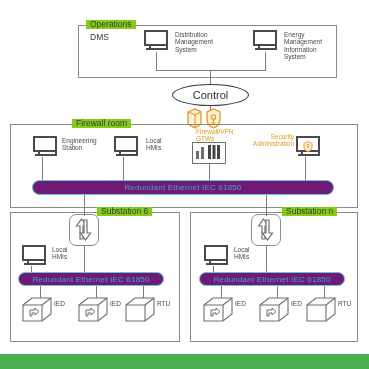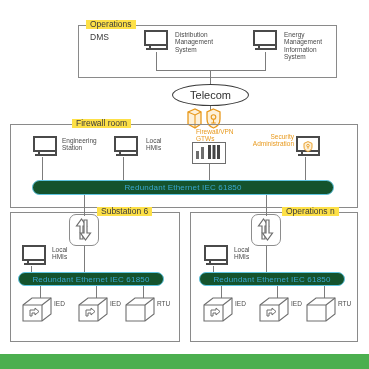--- a/index.html
+++ b/index.html
@@ -1,21 +1,21 @@
 <!DOCTYPE html>
 <html><head>
 <meta charset="utf-8">
 <style>
   html,body{margin:0;padding:0;background:#ffffff;}
   body{width:369px;height:369px;position:relative;overflow:hidden;
        font-family:"Liberation Sans","DejaVu Sans",sans-serif;color:#3a3a3a;}
 
   
   .frame{position:absolute;border:1px solid #8a8a8a;box-sizing:border-box;background:transparent;}
-  .frame-label{position:absolute;background:#fde047;padding:0 4px;font-size:8.5px;color:#3a3a3a;white-space:nowrap;line-height:9px;}
+  .frame-label{position:absolute;background:#84cc16;padding:0 4px;font-size:8.5px;color:#3a3a3a;white-space:nowrap;line-height:9px;}
   .frame-sublabel{position:absolute;font-size:8.5px;color:#3a3a3a;line-height:9px;white-space:nowrap;}
 
   
   .ln{position:absolute;background:#7c7c7c;}
   .lnv{width:1px;}
   .lnh{height:1px;}
 
   
   .monitor{position:absolute;width:26px;height:24px;}
   .monitor .scr{position:absolute;left:0;top:0;width:24px;height:16px;
@@ -28,21 +28,21 @@
   .monitor .shield-in{position:absolute;left:7px;top:2px;width:10px;height:11px;}
 
   
   .devbox{position:absolute;width:30px;height:26px;}
 
   
   .lbl{position:absolute;font-size:6.5px;line-height:7.4px;color:#4a4a4a;white-space:pre-line;}
   .lbl-or{color:#e8991c;}
 
   
-  .bus{position:absolute;border:1.3px solid #5ec4e0;border-radius:9px;background:#14532d;
+  .bus{position:absolute;border:1.3px solid #5ec4e0;border-radius:9px;background:#701a75;
        display:flex;align-items:center;justify-content:center;box-sizing:border-box;}
   .bus span{font-size:8px;color:#3aa7cf;letter-spacing:.2px;white-space:nowrap;}
 
   
   .telecom{position:absolute;border:1px solid #3b3b3b;border-radius:50%;background:#fff;
            display:flex;align-items:center;justify-content:center;box-sizing:border-box;}
   .telecom span{font-size:11px;color:#2f2f2f;}
 
   
   .router{position:absolute;width:30px;height:32px;border:1.2px solid #8d8d8d;border-radius:7px;
@@ -84,21 +84,21 @@
 Management
 Information
 System</div>
 
 <div class="ln lnv" style="left:156px;top:52px;height:18px;"></div>
 <div class="ln lnv" style="left:265px;top:52px;height:18px;"></div>
 <div class="ln lnh" style="left:156px;top:70px;width:110px;"></div>
 <div class="ln lnv" style="left:210px;top:70px;height:17px;"></div>
 
 <div class="telecom" style="left:172px;top:84px;width:77px;height:22px;">
-  <span>Telecom</span>
+  <span>Control</span>
 </div>
 <div class="ln lnv" style="left:210px;top:106px;height:13px;"></div>
 
 <div class="fwicon" style="left:186px;top:108px;">
   <svg width="17" height="21" viewBox="0 0 17 21">
     <path d="M2,4 L9,1 L15,4 L15,16 L9,20 L2,16 Z" fill="#fdf0d8" stroke="#e8991c" stroke-width="1.3"></path>
     <path d="M2,4 L9,7 L15,4" fill="none" stroke="#e8991c" stroke-width="1.1"></path>
     <path d="M9,7 L9,20" fill="none" stroke="#e8991c" stroke-width="1.1"></path>
   </svg>
 </div>
@@ -223,21 +223,21 @@
 <div class="devbox" style="left:125px;top:297px;">
   <svg width="30" height="26" viewBox="0 0 30 26">
     <path d="M1,8 L10,1 L29,1 L29,17 L20,24 L1,24 Z" fill="#fff" stroke="#6e6e6e" stroke-width="1.1"></path>
     <path d="M1,8 L20,8 L20,24" fill="none" stroke="#6e6e6e" stroke-width="1.1"></path>
     <path d="M20,8 L29,1" fill="none" stroke="#6e6e6e" stroke-width="1.1"></path>
   </svg>
 </div>
 <div class="lbl" style="left:157px;top:300px;">RTU</div>
 
 <div class="frame" style="left:190px;top:212px;width:168px;height:130px;"></div>
-<div class="frame-label" style="left:282px;top:207px;">Operations n</div>
+<div class="frame-label" style="left:282px;top:207px;">Substation n</div>
 
 <div class="router" style="left:251px;top:214px;">
   <svg width="27" height="29" viewBox="0 0 27 29">
     <path d="M10,24 L10,11 L6.5,11 L11.5,4 L16.5,11 L13,11 L13,24 Z" fill="#fff" stroke="#6e6e6e" stroke-width="1.2"></path>
     <path d="M17,5 L17,18 L20.5,18 L15.5,25 L10.5,18 L14,18 L14,5 Z" fill="#fff" stroke="#6e6e6e" stroke-width="1.2"></path>
   </svg>
 </div>
 <div class="ln lnv" style="left:266px;top:212px;height:4px;"></div>
 <div class="ln lnv" style="left:266px;top:246px;height:32px;"></div>
 

